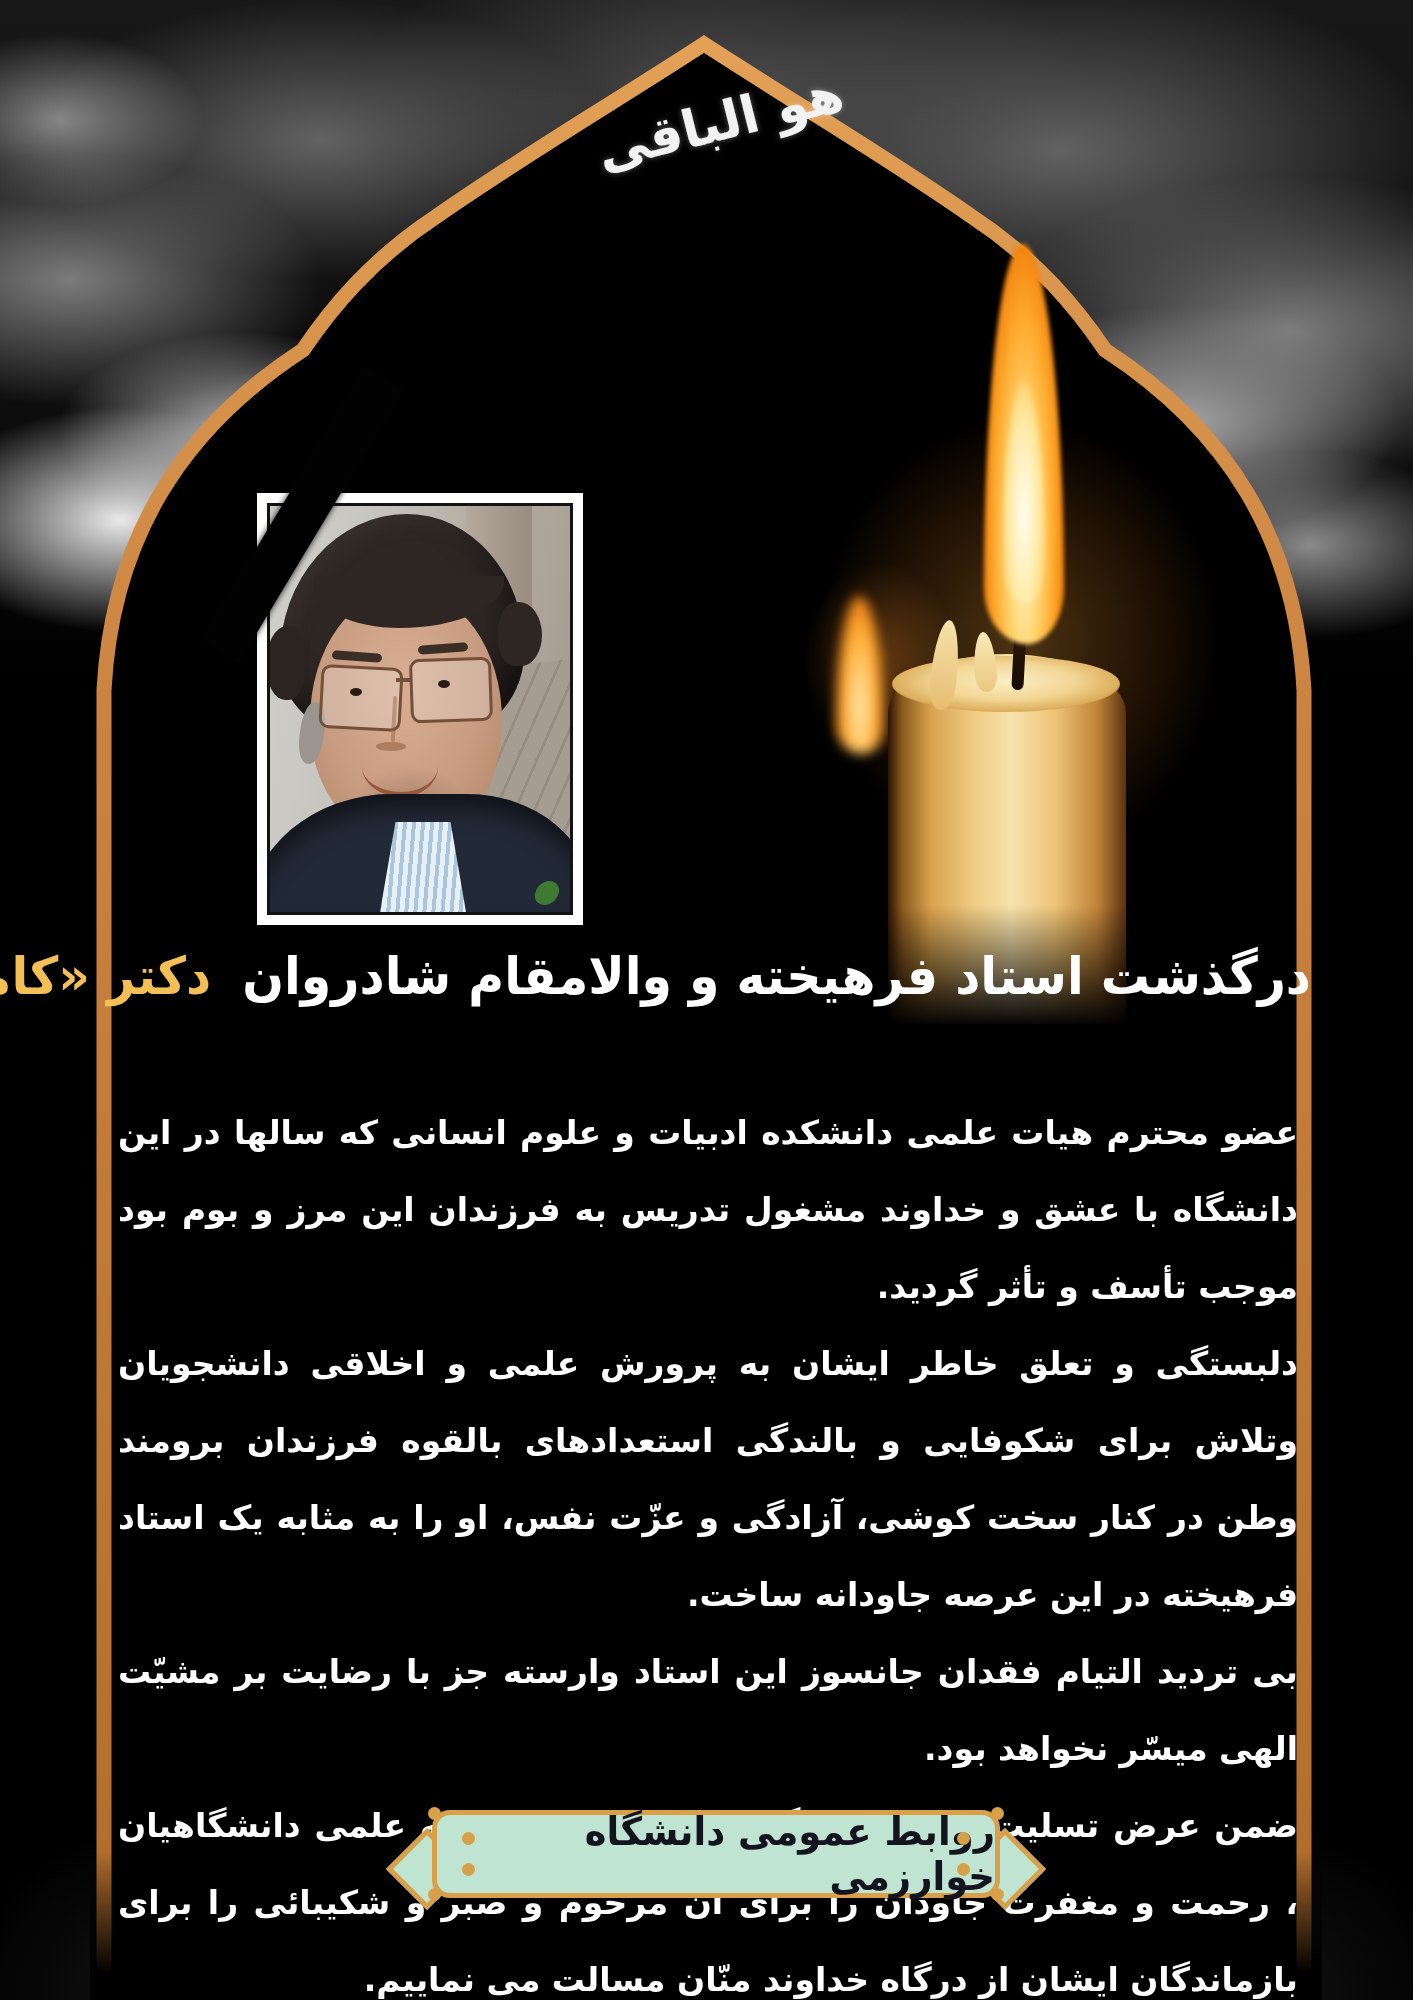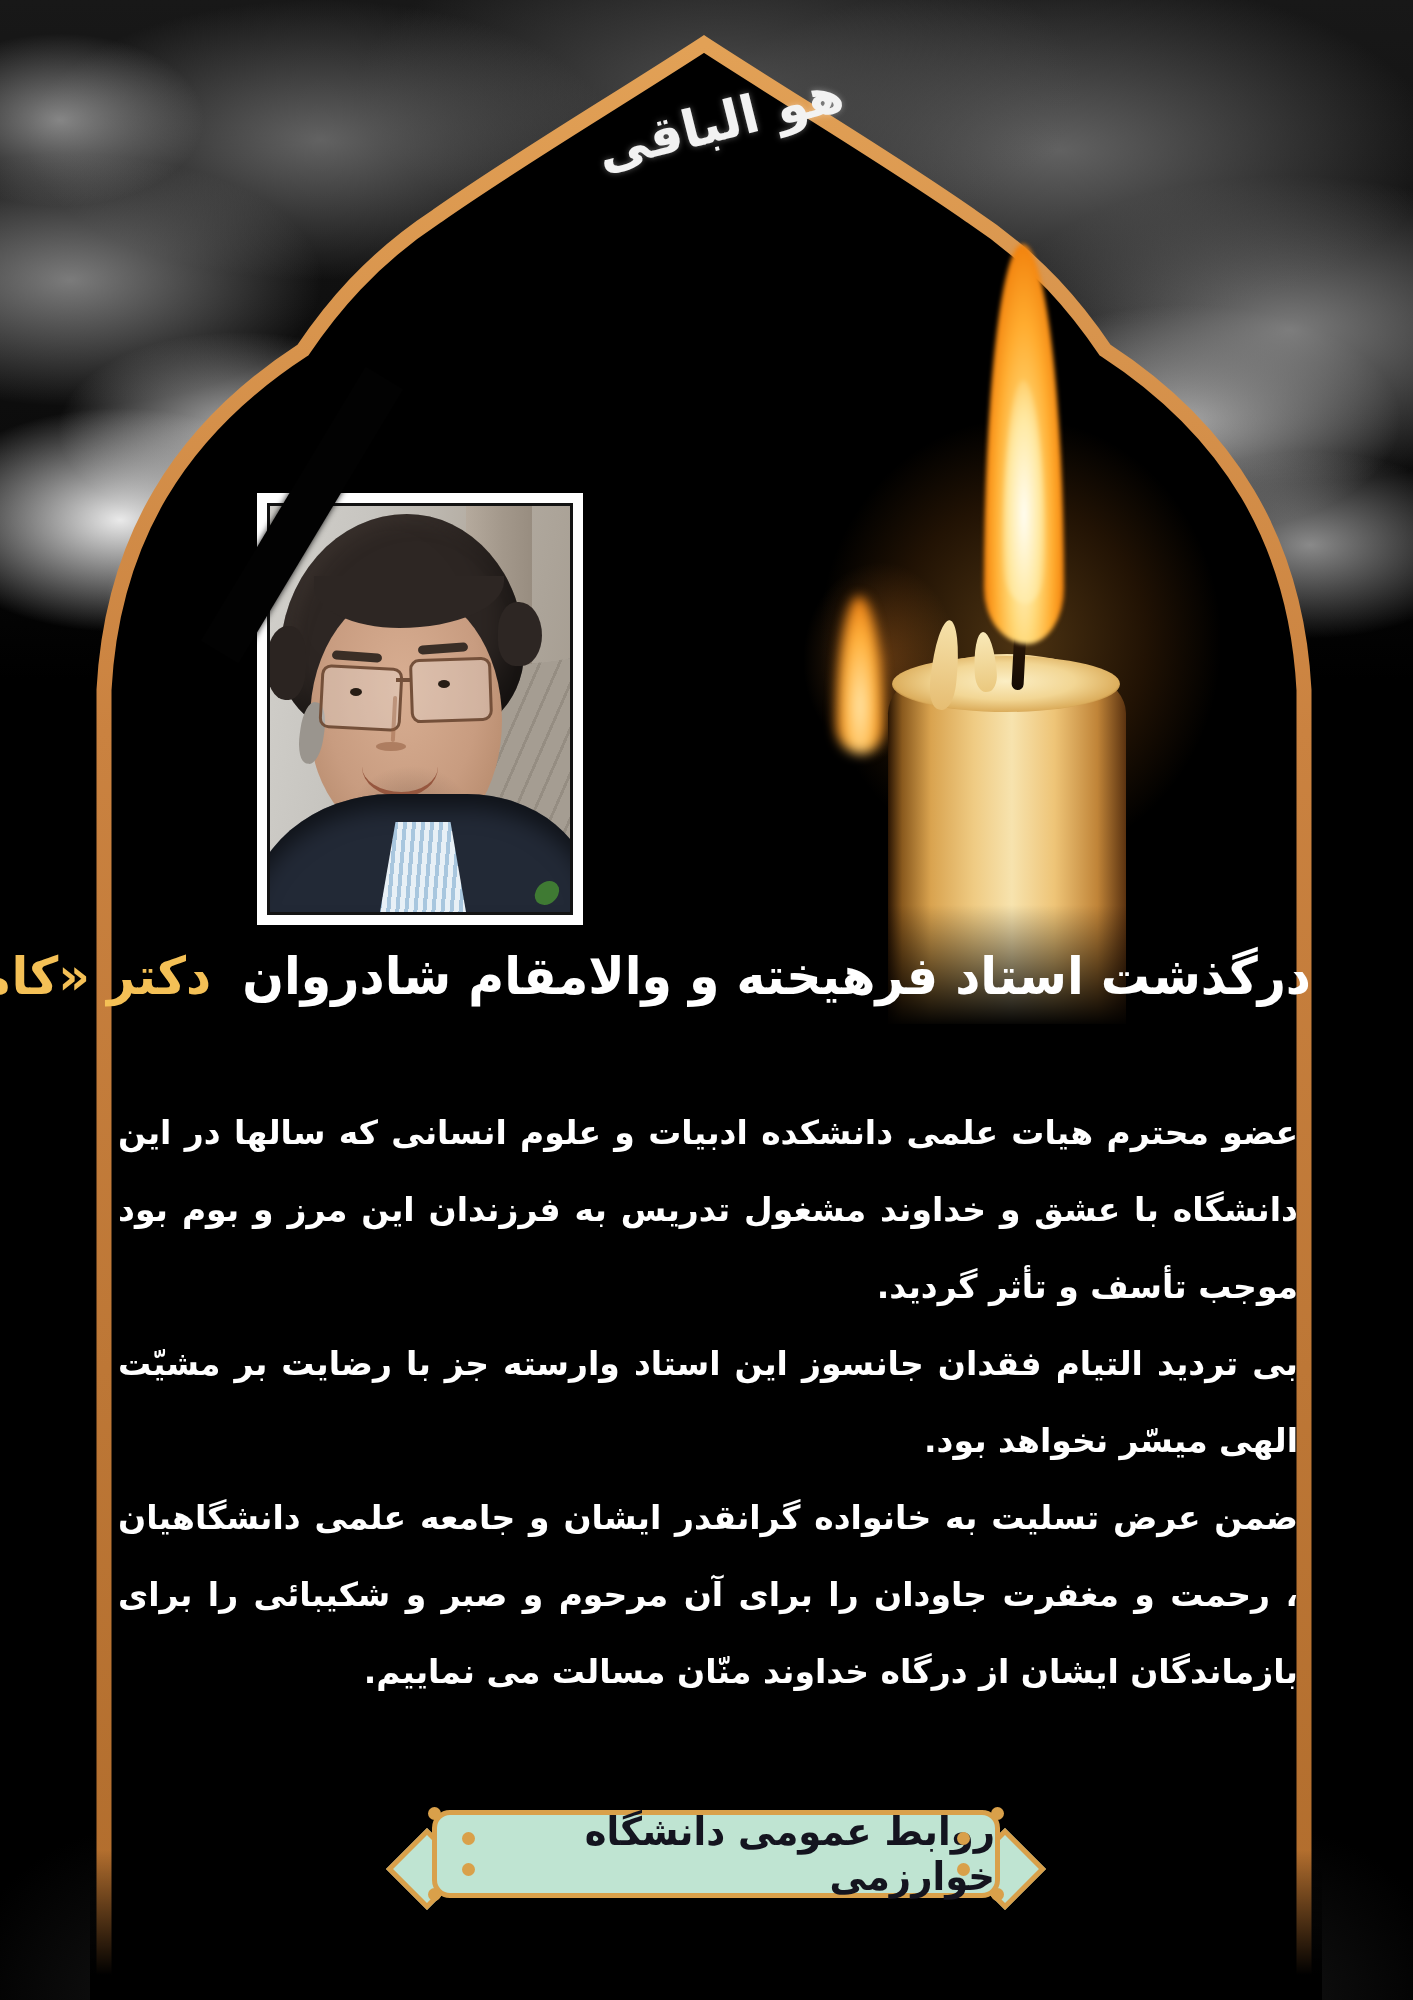--- a/index.html
+++ b/index.html
@@ -279,20 +279,21 @@
   </div>
   <div class="ribbon"></div>
 
   <div class="title">
     <span>درگذشت استاد فرهیخته و والامقام شادروان</span>
     <span class="name">دکتر «کامران احمدگلی»</span>
   </div>
 
   <div class="body-text">
     <p>عضو محترم هیات علمی دانشکده ادبیات و علوم انسانی که سالها در این دانشگاه با عشق و خداوند مشغول تدریس به فرزندان این مرز و بوم بود  موجب تأسف و تأثر گردید.</p>
+    <p>دلبستگی و تعلق خاطر ایشان به پرورش علمی و اخلاقی دانشجویان وتلاش برای شکوفایی و بالندگی استعدادهای بالقوه فرزندان برومند وطن در کنار سخت کوشی، آزادگی و عزّت نفس، او را به مثابه یک استاد فرهیخته در  این عرصه  جاودانه ساخت.</p>
     <p>بی تردید التیام فقدان جانسوز این استاد وارسته جز با رضایت بر مشیّت الهی میسّر نخواهد بود.</p>
     <p>ضمن عرض تسلیت به خانواده گرانقدر ایشان و جامعه علمی دانشگاهیان ، رحمت و مغفرت جاودان را برای آن مرحوم و صبر و شکیبائی را برای بازماندگان ایشان از درگاه خداوند منّان مسالت می نماییم.</p>
   </div>
 
   <div class="banner">
     <div class="tip left"></div>
     <div class="tip right"></div>
     <div class="dot c1"></div>
     <div class="dot c2"></div>
     <div class="dot c3"></div>

